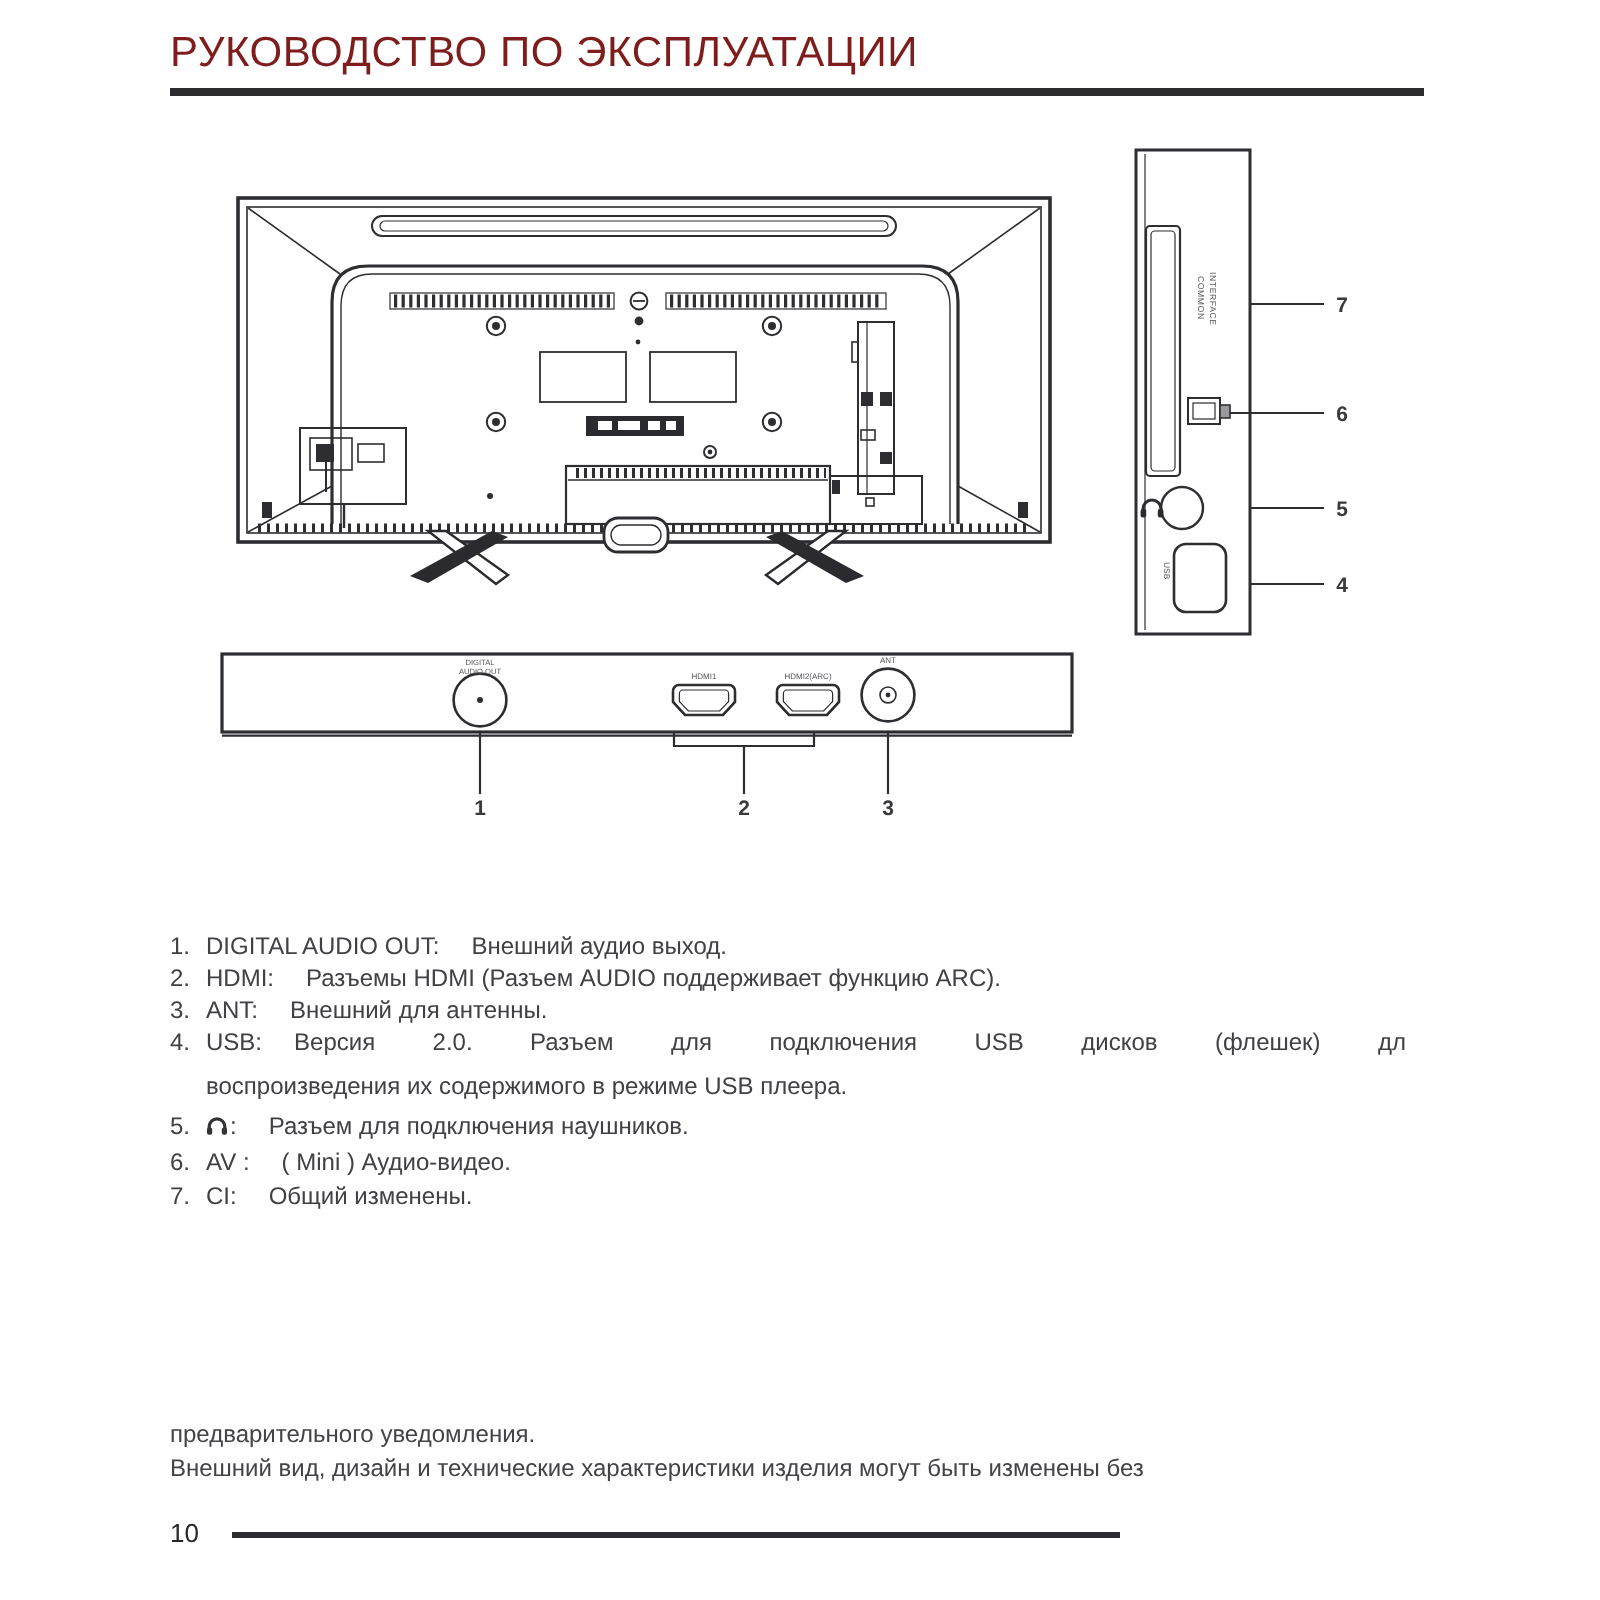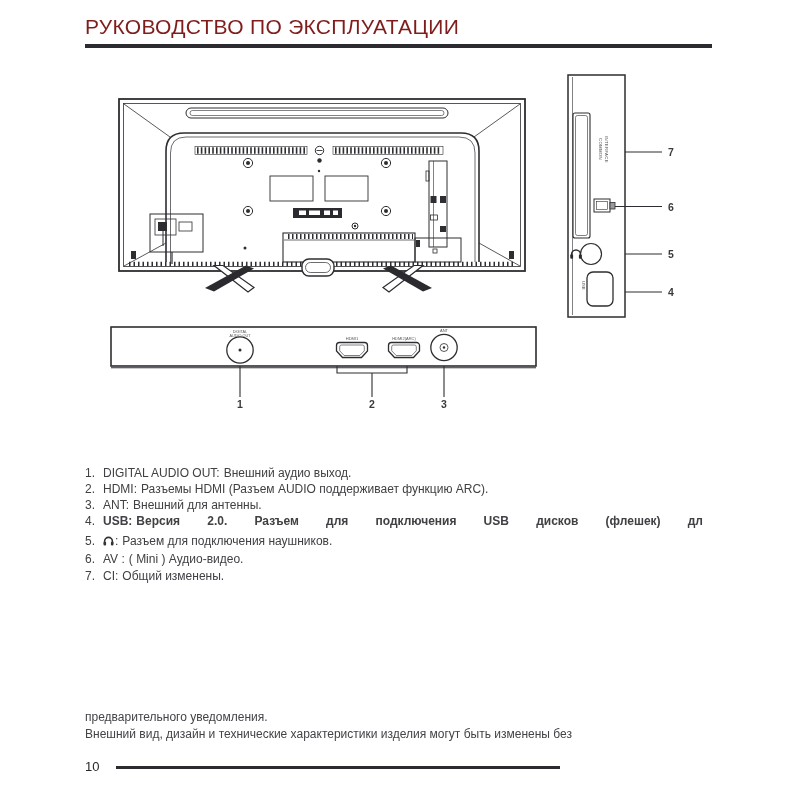--- a/index.html
+++ b/index.html
@@ -11,23 +11,23 @@
     position:absolute; left:85px; top:15px; font-size:21px; font-weight:400;
     letter-spacing:0.3px; color:#7f1d1d; white-space:nowrap;
   }
   .title-rule { position:absolute; left:85px; top:44px; width:627px; height:4px; background:#2c2c30; }
   .diagram-svg { position:absolute; left:80px; top:60px; }
   svg { font-family:"Liberation Sans", sans-serif; }
   .ports-list { position:absolute; left:85px; top:466px; width:618px; font-size:12px; line-height:14px; color:#404045; }
   .pl-item { display:flex; margin-bottom:2px; }
   .pl-num { width:18px; flex:none; }
   .pl-text { flex:1; }
-  .pl-term { margin-right:4px; white-space:nowrap; }
+  .pl-term { margin-right:16px; white-space:nowrap; }
   .pl-line { display:block; }
-  .pl-justify { text-align:justify; text-align-last:justify;font-weight:bold; }
+  .pl-justify { text-align:justify; text-align-last:justify; }
   .pl-cont { margin-top:8px; }
   .gap6 { margin-top:6px; }
   .gap3 { margin-top:3.5px; }
   .hp-icon { vertical-align:-1px; margin-right:1px; }
   .footnote { position:absolute; left:85px; top:709px; width:622px; font-size:12px; line-height:16.5px; color:#434348; }
   .page-num { position:absolute; left:85px; top:759px; font-size:13px; font-weight:400; color:#28282c; }
   .bottom-rule { position:absolute; left:116px; top:766px; width:444px; height:3px; background:#2c2c30; }
 </style>
 </head>
 <body>
@@ -235,20 +235,21 @@
 
   <div class="pl-item">
     <span class="pl-num">3.</span>
     <span class="pl-text"><span class="pl-term">ANT:</span><span>Внешний для антенны.</span></span>
   </div>
 
   <div class="pl-item">
     <span class="pl-num">4.</span>
     <span class="pl-text">
       <span class="pl-line pl-justify"><span class="pl-term">USB:</span><span>Версия 2.0. Разъем для подключения USB дисков (флешек) дл</span></span>
+      <span class="pl-line pl-cont">воспроизведения их содержимого в режиме USB плеера.</span>
     </span>
   </div>
 
   <div class="pl-item gap6">
     <span class="pl-num">5.</span>
     <span class="pl-text"><svg class="hp-icon" width="11" height="11" viewBox="0 0 11 11">
           <path d="M1.6,9 V6.3 a3.9,3.9 0 0 1 7.8,0 V9" stroke="#333338" stroke-width="1.6" fill="none"></path>
           <rect x="0.5" y="6.8" width="2.6" height="3.6" rx="1" fill="#333338"></rect>
           <rect x="7.9" y="6.8" width="2.6" height="3.6" rx="1" fill="#333338"></rect>
         </svg><span class="pl-term">:</span><span>Разъем для подключения наушников.</span></span>

